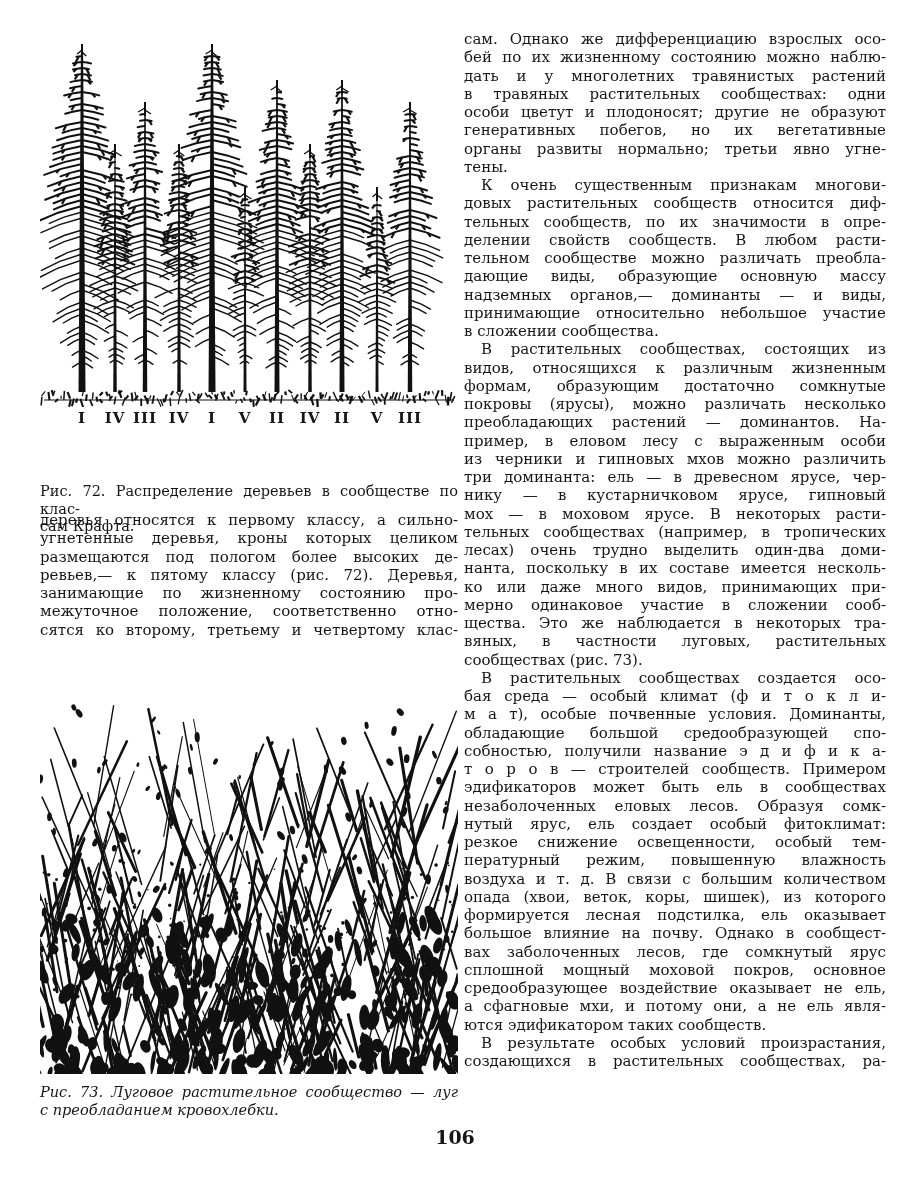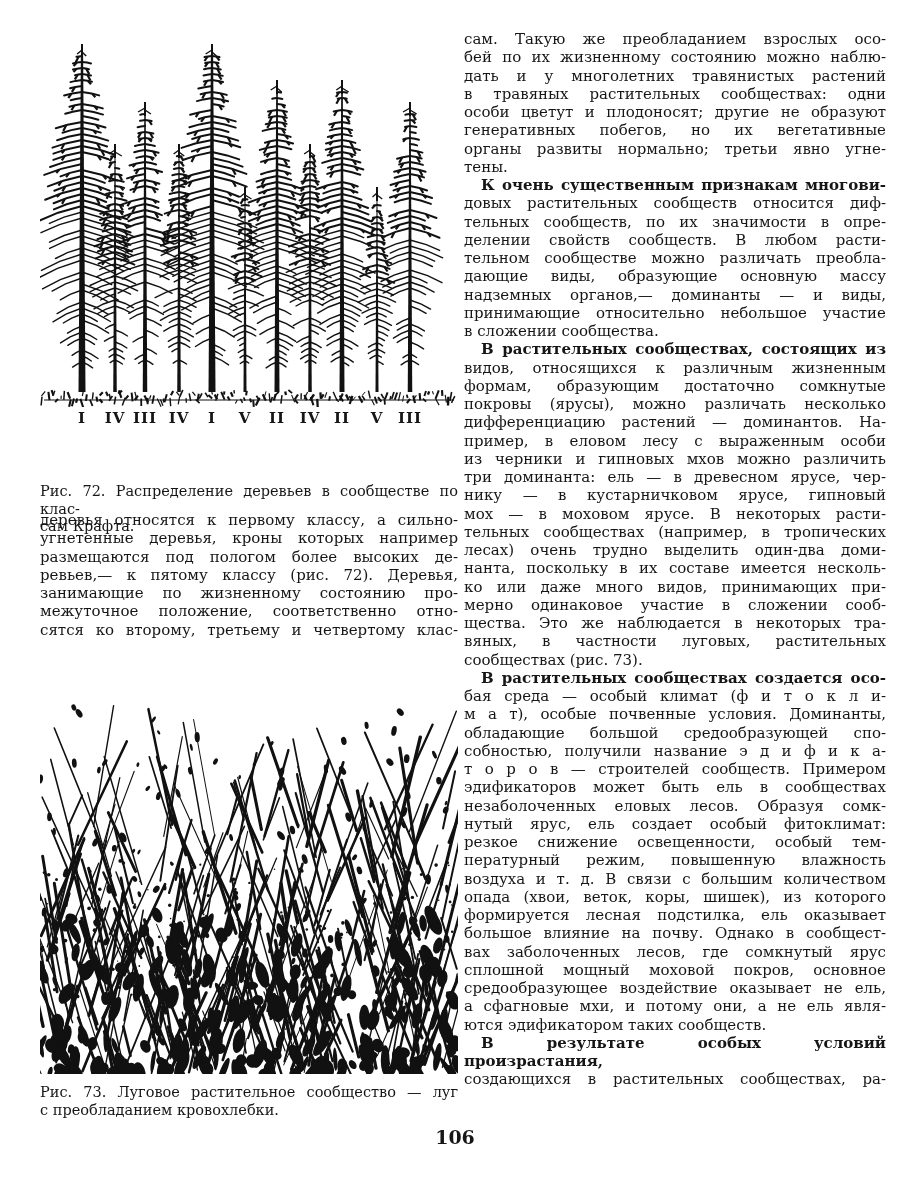--- a/index.html
+++ b/index.html
@@ -8,21 +8,21 @@
     font-family:"DejaVu Serif","Liberation Serif",serif;color:#161616;
     overflow:hidden;margin:0 auto;
   }
   .abs{position:absolute;}
   .textcol .line{
     font-size:15px;line-height:18.25px;
     text-align:justify;text-align-last:justify;text-justify:inter-word;
     white-space:normal;
   }
   .textcol .line.flush{text-align-last:left;}
-  .textcol .line.ind{text-indent:17px;font-weight:bold;}
+  .textcol .line.ind{text-indent:17px;}
   .caption .line{
     font-size:14.5px;line-height:17.6px;
     text-align:justify;text-align-last:justify;
   }
   .caption .line.flush{text-align-last:left;}
   .labels-row{height:18px;}
   .labels-row span{
     position:absolute;transform:translateX(-50%);
     font-size:15px;font-weight:bold;letter-spacing:1px;
   }
@@ -1198,21 +1198,21 @@
       <span style="left: 337px;">V</span>
       <span style="left: 370px;">III</span>
     </div>
   <div class="abs caption" style="left:40px;top:444px;width:418px;margin-top:39px;">
     <div class="line">Рис. 72. Распределение деревьев в сообществе по клас-</div>
     <div class="line flush">сам Крафта.</div>
   </div>
 
   <div class="abs textcol" id="left-col-text" style="left:40px;top:511px;width:418px;">
       <div class="line">деревья относятся к первому классу, а сильно-</div>
-      <div class="line">угнетенные деревья, кроны которых например</div>
+      <div class="line">угнетенные деревья, кроны которых целиком</div>
       <div class="line">размещаются под пологом более высоких де-</div>
       <div class="line">ревьев,— к пятому классу (рис. 72). Деревья,</div>
       <div class="line">занимающие по жизненному состоянию про-</div>
       <div class="line">межуточное положение, соответственно отно-</div>
       <div class="line">сятся ко второму, третьему и четвертому клас-</div>
     </div>
 
   <div class="abs" style="left:40px;top:690px;">
     <svg id="fig73-svg" width="418" height="384" viewBox="0 0 418 384">
         <ellipse cx="303.8" cy="50.9" rx="2.7" ry="4.1" transform="rotate(-12 303.8 50.9)" fill="#111111"></ellipse>
@@ -2025,48 +2025,48 @@
         <circle cx="59.8" cy="199.3" r="1.8" fill="#111111"></circle>
         <circle cx="288.7" cy="297.9" r="1.3" fill="#111111"></circle>
         <circle cx="168.3" cy="205.6" r="1.7" fill="#111111"></circle>
         <circle cx="290.7" cy="260.8" r="1.1" fill="#111111"></circle>
         <circle cx="412.2" cy="241.7" r="1.3" fill="#111111"></circle>
         <circle cx="288.8" cy="206.8" r="1.6" fill="#111111"></circle>
         <circle cx="94.9" cy="214.3" r="1.1" fill="#111111"></circle>
         <circle cx="4.4" cy="182.6" r="1.7" fill="#111111"></circle>
       </svg>
   </div>
-  <div class="abs caption" style="left:40px;top:1084px;width:418px;">
+  <div class="abs caption" style="left:40px;top:1084px;width:418px;font-style:italic;">
     <div class="line">Рис. 73. Луговое растительное сообщество — луг</div>
     <div class="line flush">с преобладанием кровохлебки.</div>
   </div>
 
   <div class="abs textcol" id="right-col-text" style="left:464px;top:30px;width:422px;">
-      <div class="line">сам. Такую же преобладанием взрослых осо-</div>
+      <div class="line">сам. Однако же дифференциацию взрослых осо-</div>
       <div class="line">бей по их жизненному состоянию можно наблю-</div>
       <div class="line">дать и у многолетних травянистых растений</div>
       <div class="line">в травяных растительных сообществах: одни</div>
       <div class="line">особи цветут и плодоносят; другие не образуют</div>
       <div class="line">генеративных побегов, но их вегетативные</div>
       <div class="line">органы развиты нормально; третьи явно угне-</div>
       <div class="line flush">тены.</div>
       <div class="line ind">К очень существенным признакам многови-</div>
       <div class="line">довых растительных сообществ относится диф-</div>
       <div class="line">тельных сообществ, по их значимости в опре-</div>
       <div class="line">делении свойств сообществ. В любом расти-</div>
       <div class="line">тельном сообществе можно различать преобла-</div>
       <div class="line">дающие виды, образующие основную массу</div>
       <div class="line">надземных органов,— доминанты — и виды,</div>
       <div class="line">принимающие относительно небольшое участие</div>
       <div class="line flush">в сложении сообщества.</div>
       <div class="line ind">В растительных сообществах, состоящих из</div>
       <div class="line">видов, относящихся к различным жизненным</div>
       <div class="line">формам, образующим достаточно сомкнутые</div>
       <div class="line">покровы (ярусы), можно различать несколько</div>
-      <div class="line">дифференциацию растений — доминантов. На-</div>
+      <div class="line">преобладающих растений — доминантов. На-</div>
       <div class="line">пример, в еловом лесу с выраженным особи</div>
       <div class="line">из черники и гипновых мхов можно различить</div>
       <div class="line">три доминанта: ель — в древесном ярусе, чер-</div>
       <div class="line">нику — в кустарничковом ярусе, гипновый</div>
       <div class="line">мох — в моховом ярусе. В некоторых расти-</div>
       <div class="line">тельных сообществах (например, в тропических</div>
       <div class="line">лесах) очень трудно выделить один-два доми-</div>
       <div class="line">нанта, поскольку в их составе имеется несколь-</div>
       <div class="line">ко или даже много видов, принимающих при-</div>
       <div class="line">мерно одинаковое участие в сложении сооб-</div>

